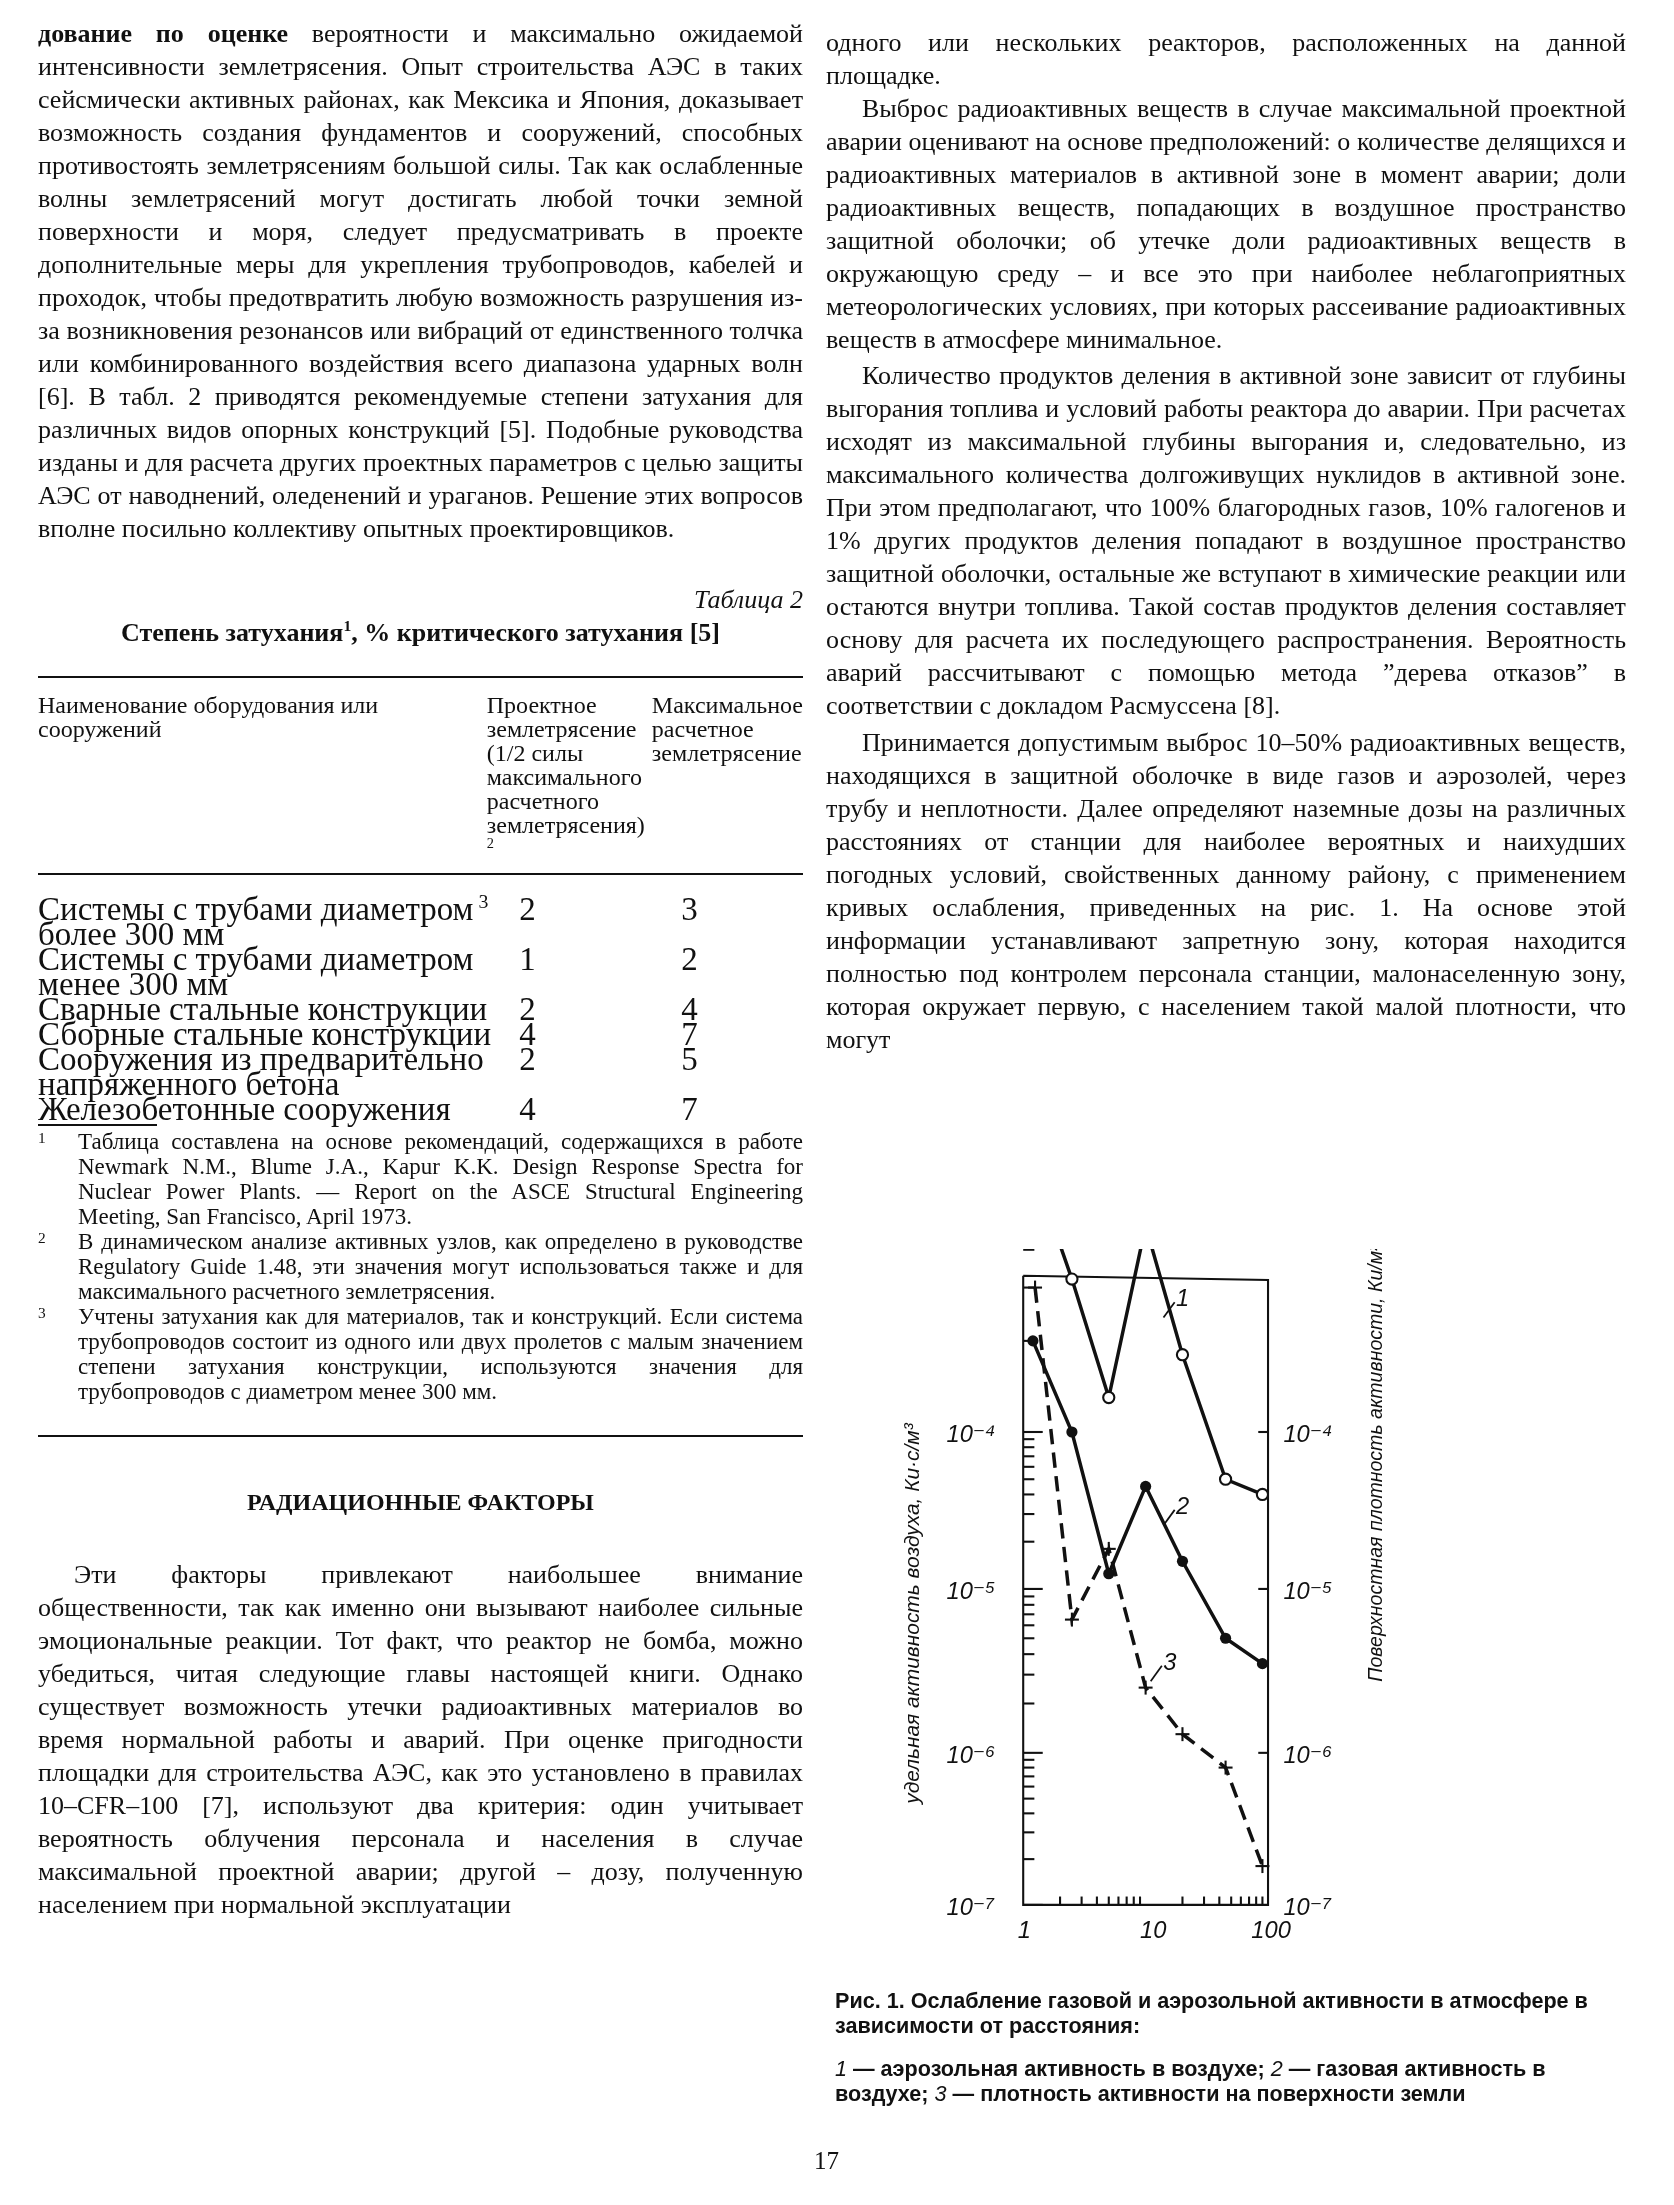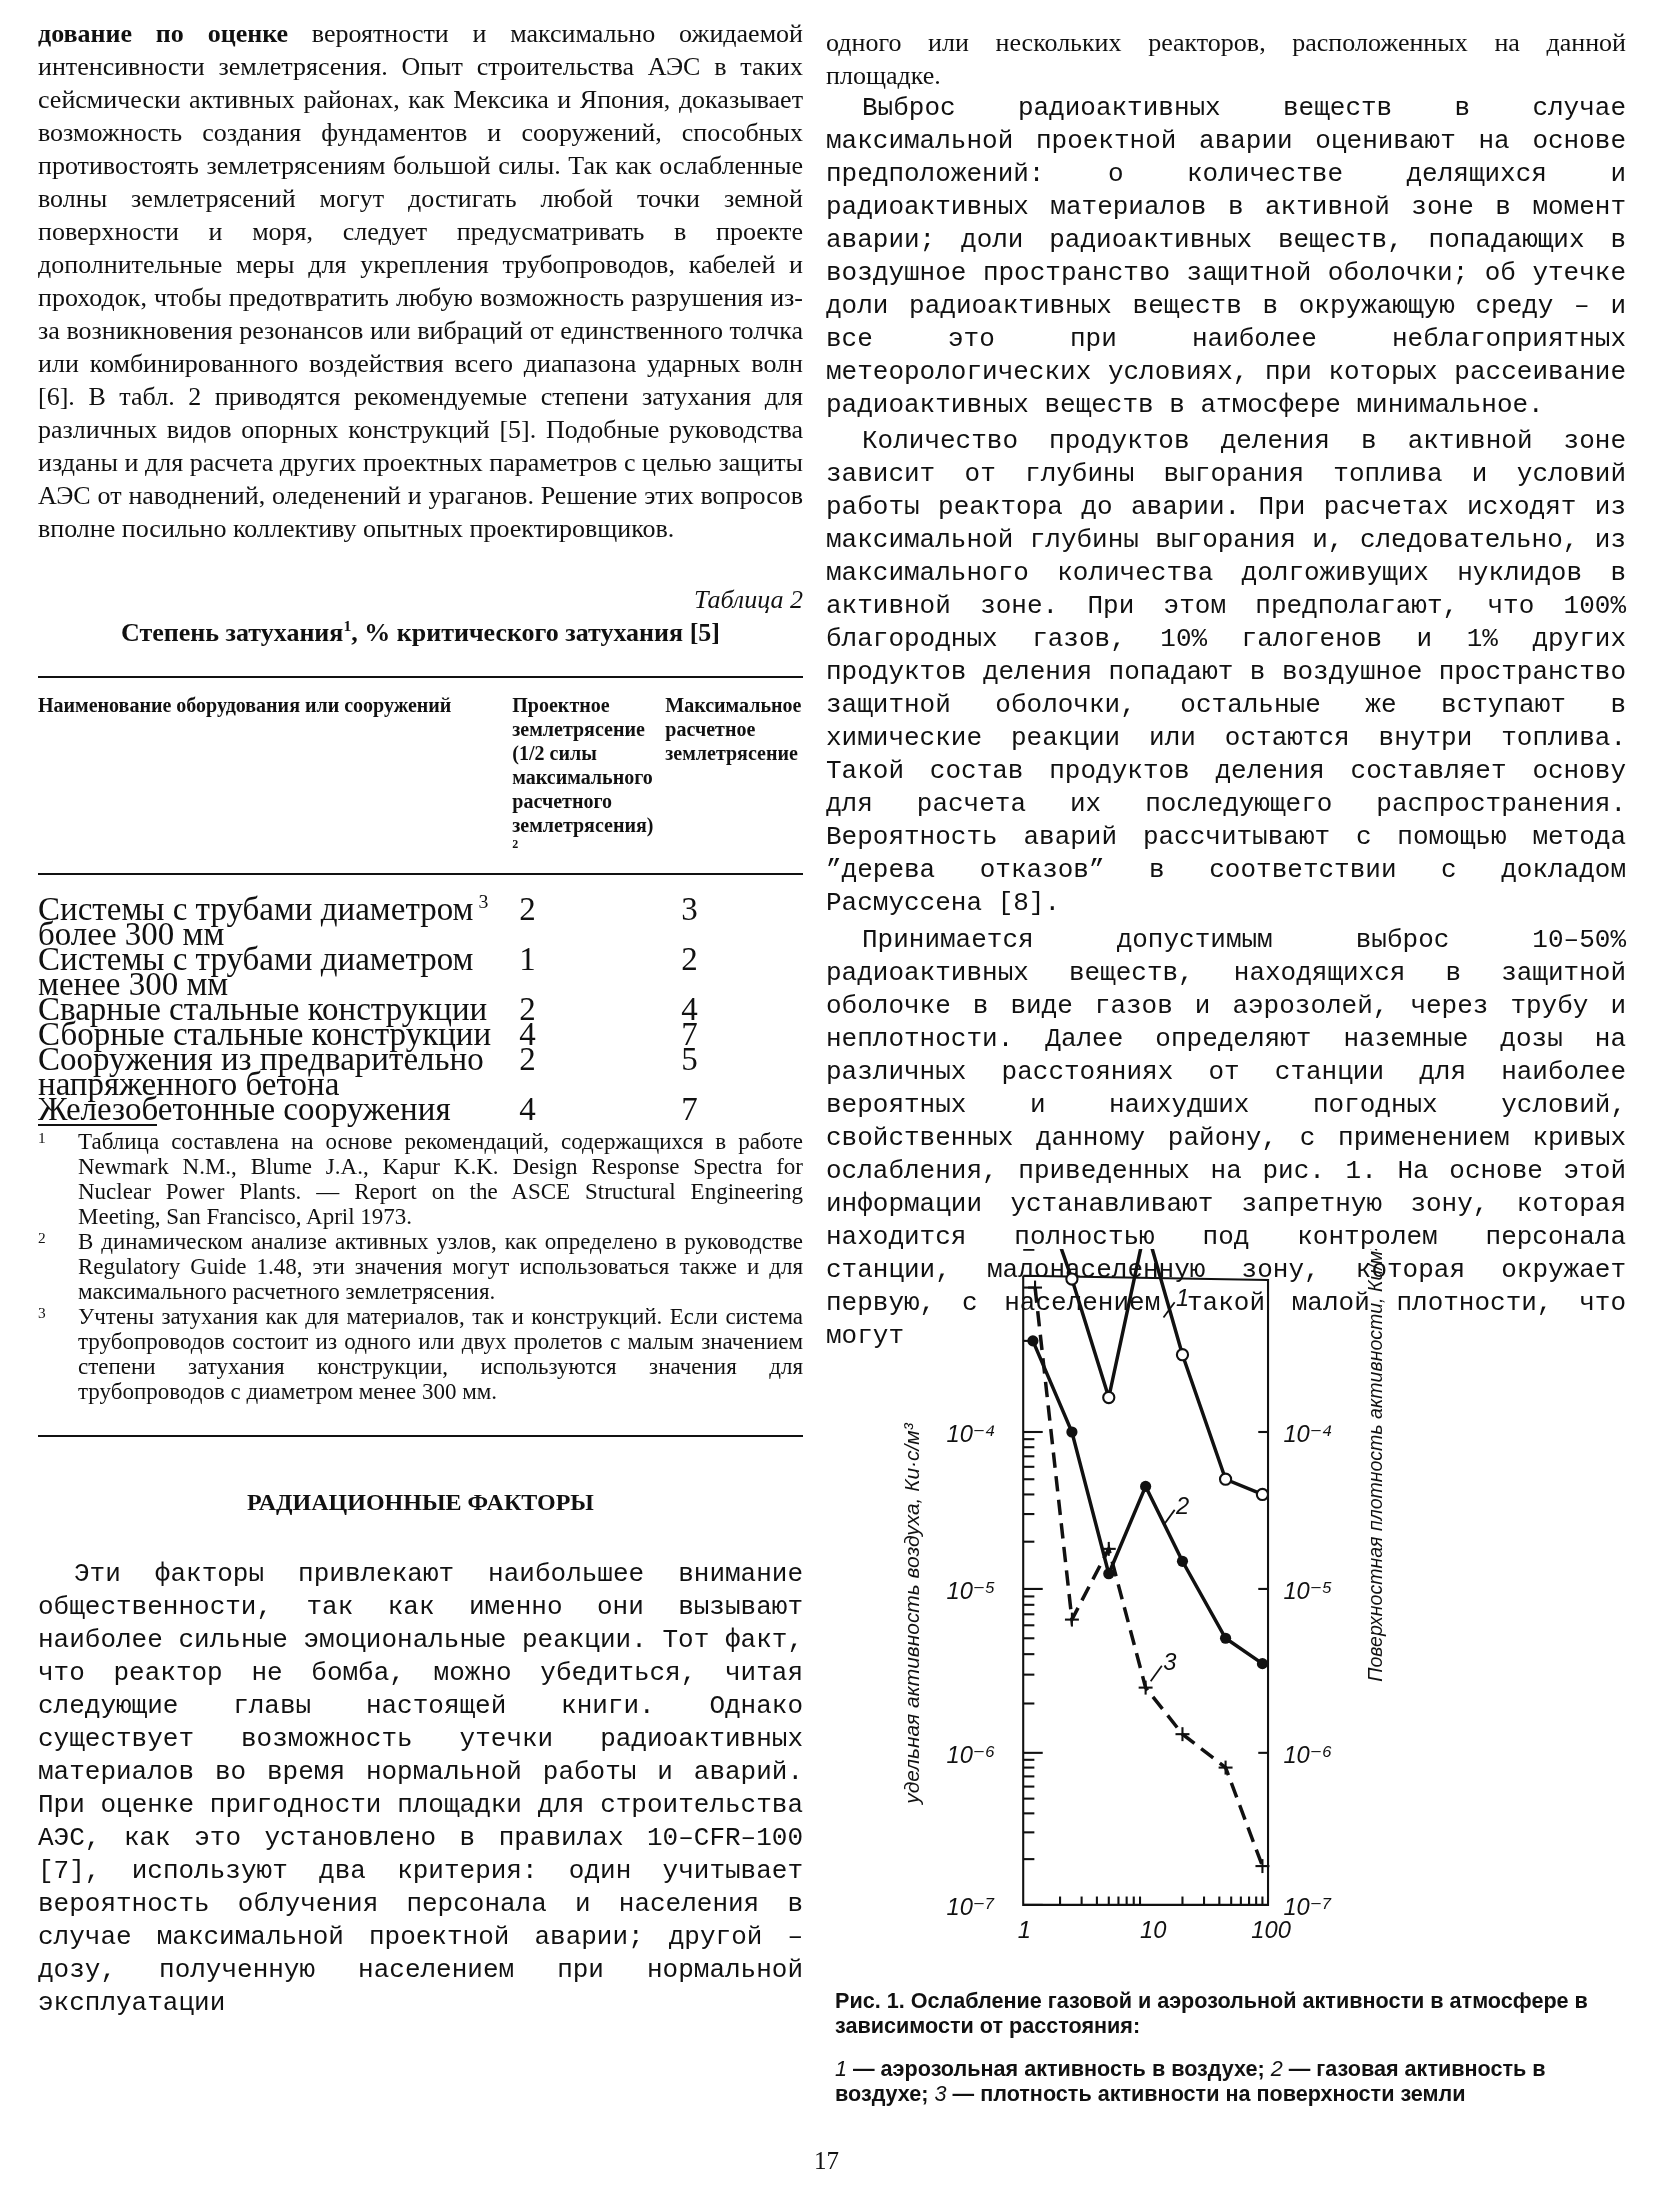--- a/index.html
+++ b/index.html
@@ -2,27 +2,27 @@
 <html style="font-size:11px"><head>
 <meta charset="utf-8">
 <style>
   html, body { margin:0; padding:0; background:#ffffff; }
   body { width:1675px; height:2205px; position:relative; overflow:hidden; color:#111;
          font-family:"Liberation Serif","DejaVu Serif",serif; }
   .col { position:absolute; top:0; font-size:26px; line-height:33px; text-align:justify; }
   .col-left  { left:38px; width:765px; }
   .col-right { left:826px; width:800px; }
   p { margin:0; }
-  p.indent { text-indent:36px;font-family:Liberation Mono, monospace; }
+  p.indent { text-indent:36px; }
   .b { font-weight:bold; }
   .tcap-right { text-align:right; font-style:italic; margin-top:12.6px; line-height:32px; }
   .ttitle { text-align:center; font-weight:bold; margin-top:0; line-height:33px; }
   .rule { border-top:2.1px solid #111; }
   table.t { width:100%; border-collapse:collapse; }
-  table.t th { font-size:20px; line-height:24px; text-align:left; font-weight:bold; vertical-align:top; padding:15.4px 0 12.6px 0; }
+  table.t th { font-size:24px; line-height:24px; text-align:left; font-weight:normal; vertical-align:top; padding:15.4px 0 12.6px 0; }
   table.t td { font-size:33px; line-height:25px; vertical-align:top; padding:0; }
   table.t td.num { text-align:left; }
   .fn { font-size:23px; line-height:25px; display:flex; }
   .fn .mk { width:40px; flex:none; font-size:15.4px; line-height:17px; }
   .fn .tx { flex:1; text-align:justify; }
   .hrule { border-top:2.8px solid #111; margin-top:31px; }
   .section { text-align:center; font-weight:bold; font-size:24px; margin-top:49px; margin-bottom:39px; }
   .figure { position:absolute; left:830px; top:1249px; width:837px; height:698px; }
   .caption { position:absolute; left:835px; top:1988px; width:789px; font-size:21.6px; line-height:25px;
              font-family:Liberation Sans, sans-serif; }

